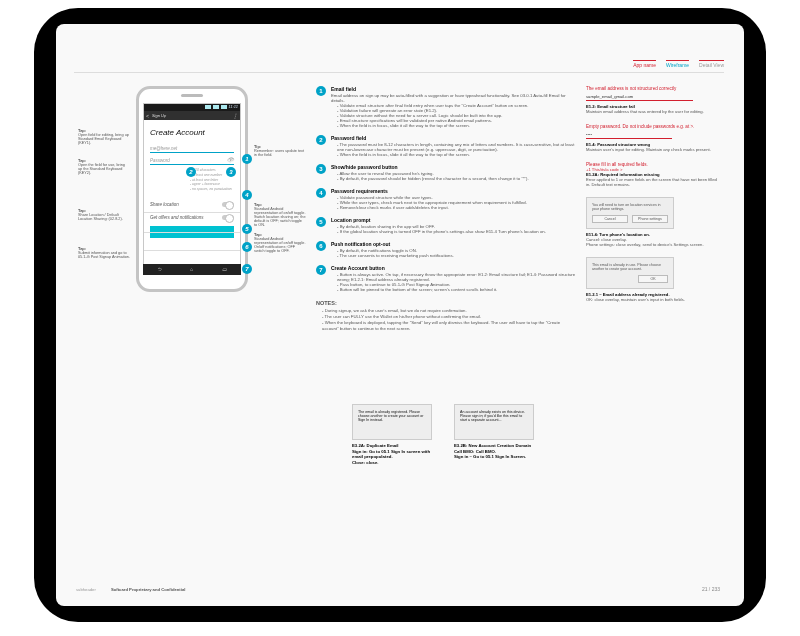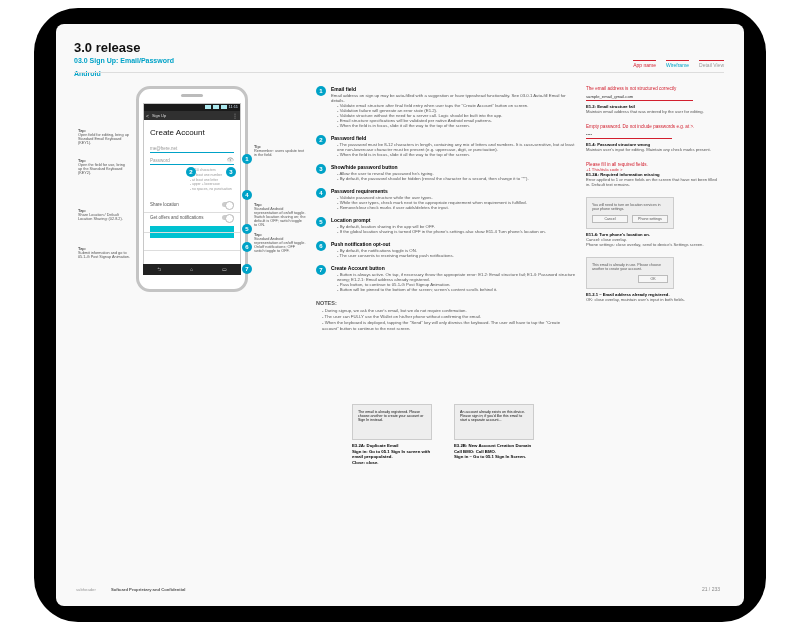--- a/index.html
+++ b/index.html
@@ -48,20 +48,21 @@
   .head-links .l2 { color:var(--cyan); }
   .head-links .l3 { color:#999; }
   .rule { position:absolute; left:18px; right:20px; top:48px; height:1px; background:#ddd; }
 
   
   .phone {
     position:absolute; left:80px; top:62px;
     width:112px; height:206px;
     border:3px solid #c4c4c4; border-radius:14px;
     background:#fff;
+    font-style:italic;
   }
   .phone .speaker { position:absolute; left:50%; top:5px; width:22px; height:3px; background:#bbb; border-radius:2px; transform:translateX(-50%); }
   .phone .display { position:absolute; left:4px; right:4px; top:14px; bottom:14px; border:1px solid var(--grey-line); background:#fff; }
   .phone .navbar  { position:absolute; left:4px; right:4px; bottom:14px; height:11px; background:#222; display:flex; justify-content:space-around; align-items:center; }
   .phone .navbar span { color:#ccc; font-size:5px; line-height:1; }
 
   .status { height:7px; background:#1a1a1a; display:flex; justify-content:flex-end; gap:2px; padding:1px 2px; }
   .status i { width:6px; height:4px; background:#aeeaf0; }
   .status .clk { color:#cde; font-size:4px; line-height:1; }
   .action { height:9px; background:#303030; display:flex; align-items:center; padding:0 2px; }
@@ -123,25 +124,20 @@
   .footer { position:absolute; left:20px; bottom:14px; font-size:4.2px; color:#999; }
   .footer .conf { margin-left:14px; font-weight:bold; color:#555; }
   .pager { position:absolute; right:24px; bottom:14px; font-size:5px; color:#888; }
 </style>
 </head>
 <body>
 
 <div class="tablet">
   <div class="screen">
 
-    <div class="doc-head">
-      <div class="rel-title">3.0 release</div>
-      <div class="rel-sub">03.0 Sign Up: Email/Password</div>
-      <div class="rel-plat">Android</div>
-    </div>
     <div class="head-links">
       <span class="l1">App name</span>
       <span class="l2">Wireframe</span>
       <span class="l3">Detail View</span>
     </div>
     <div class="rule"></div>
 
     <div class="phone">
       <div class="speaker"></div>
       <div class="display">

